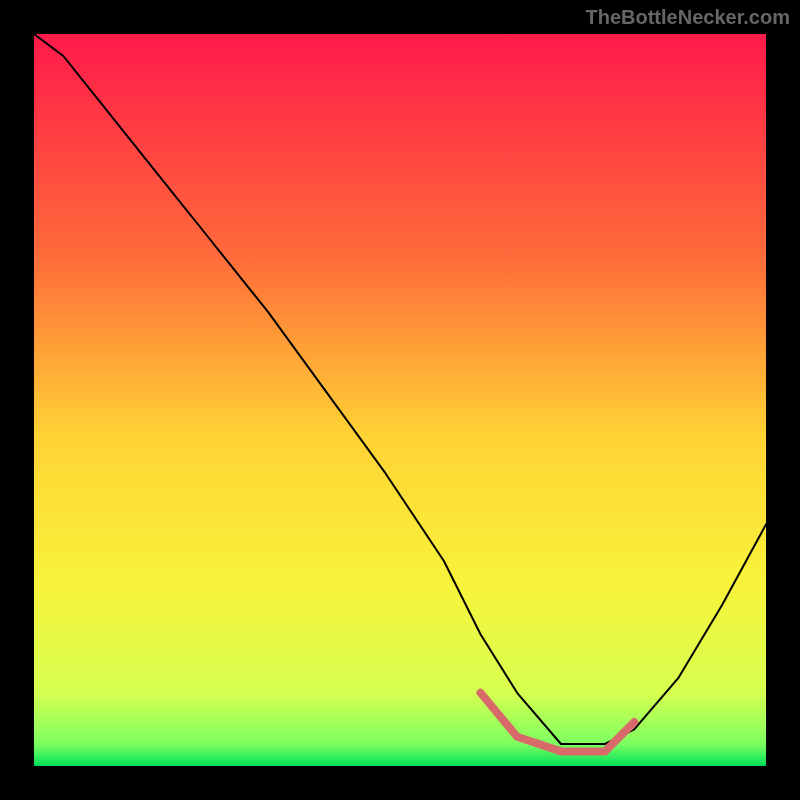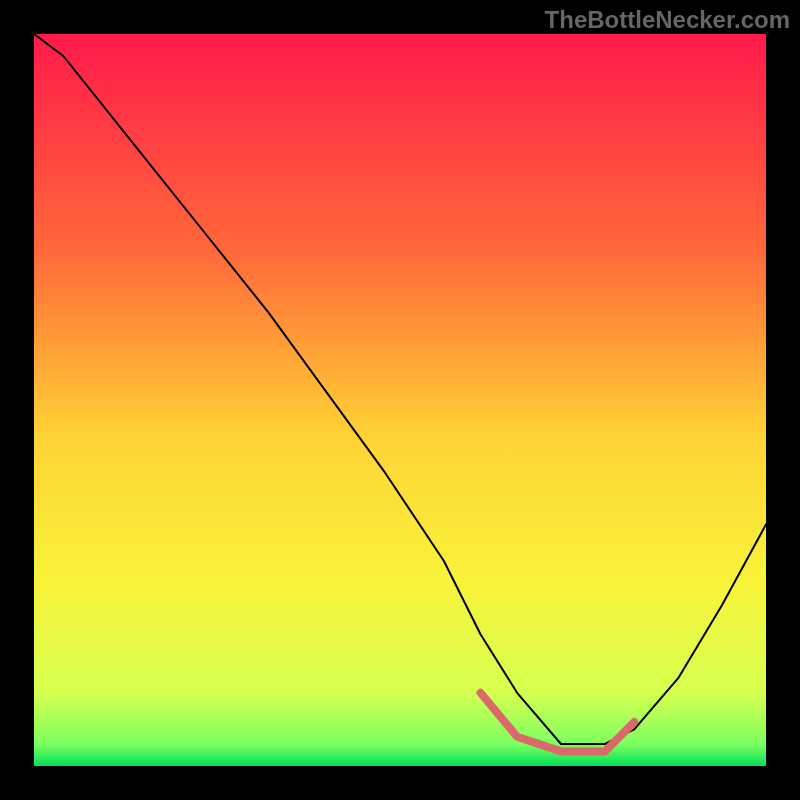--- a/index.html
+++ b/index.html
@@ -9,21 +9,21 @@
     background: #000;
     position: relative;
     font-family: Arial, sans-serif;
     overflow: hidden;
   }
   .watermark {
     position: absolute;
     top: 6px;
     right: 10px;
     color: #666;
-    font-size: 24px;
+    font-size: 20px;
     font-weight: bold;
     z-index: 10;
   }
   .plot-area {
     position: absolute;
     left: 34px;
     top: 34px;
     width: 732px;
     height: 732px;
   }

